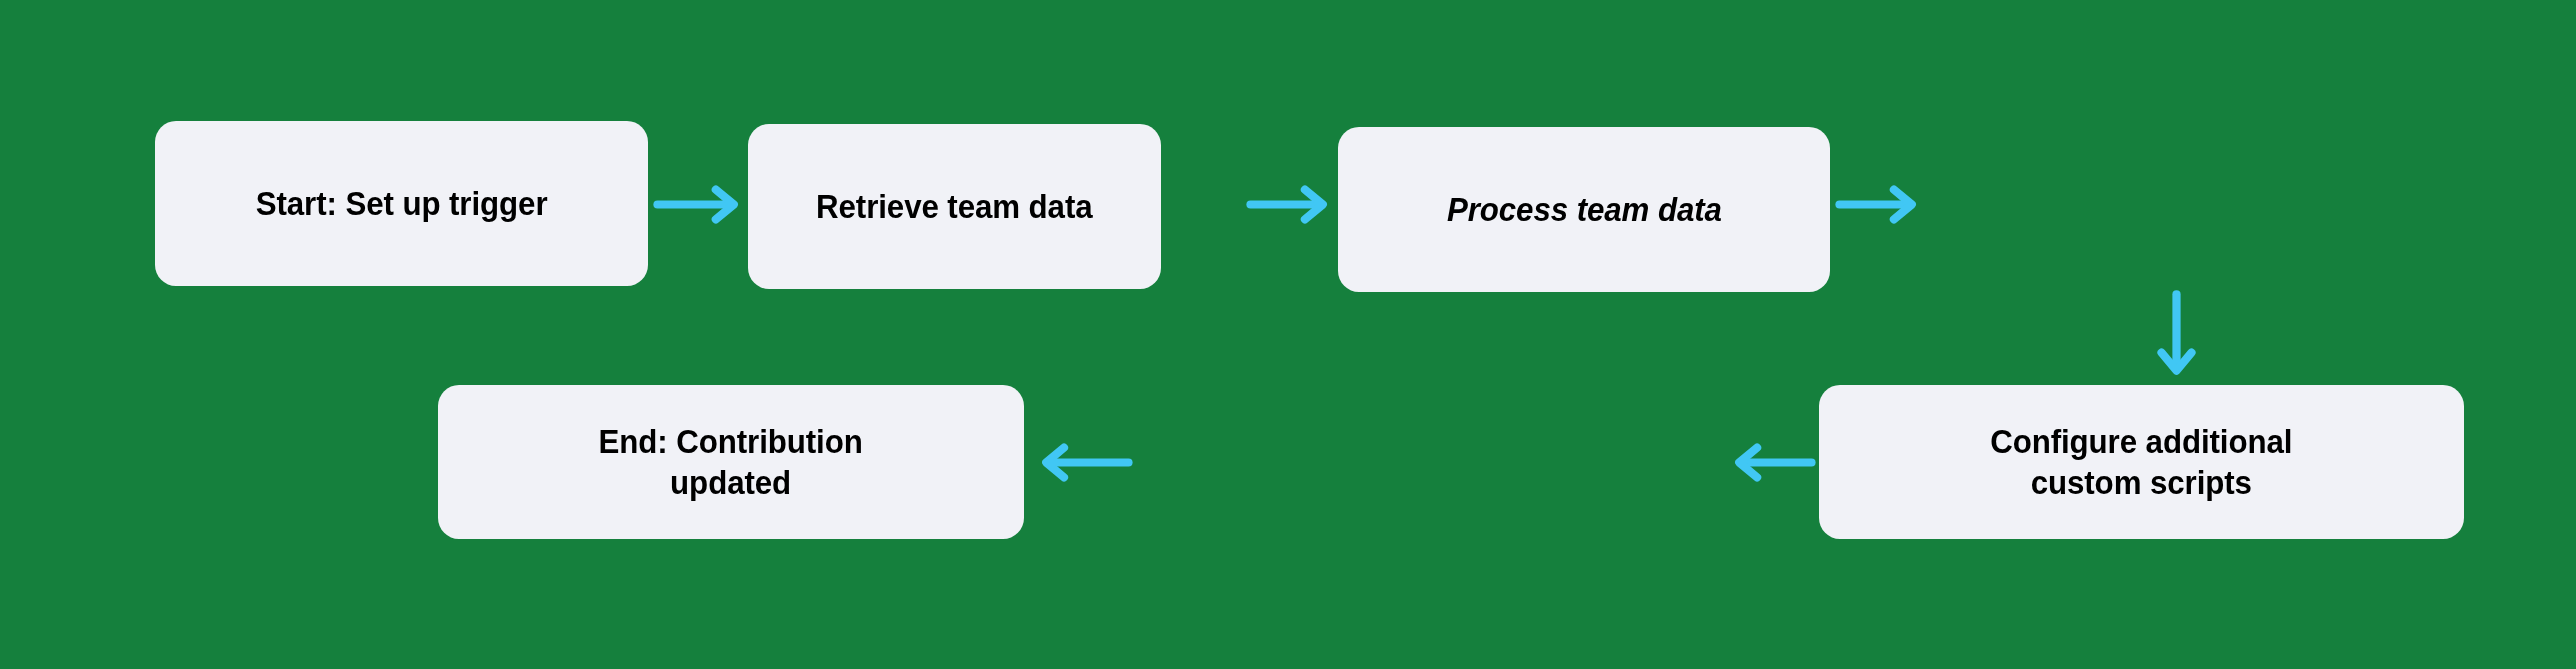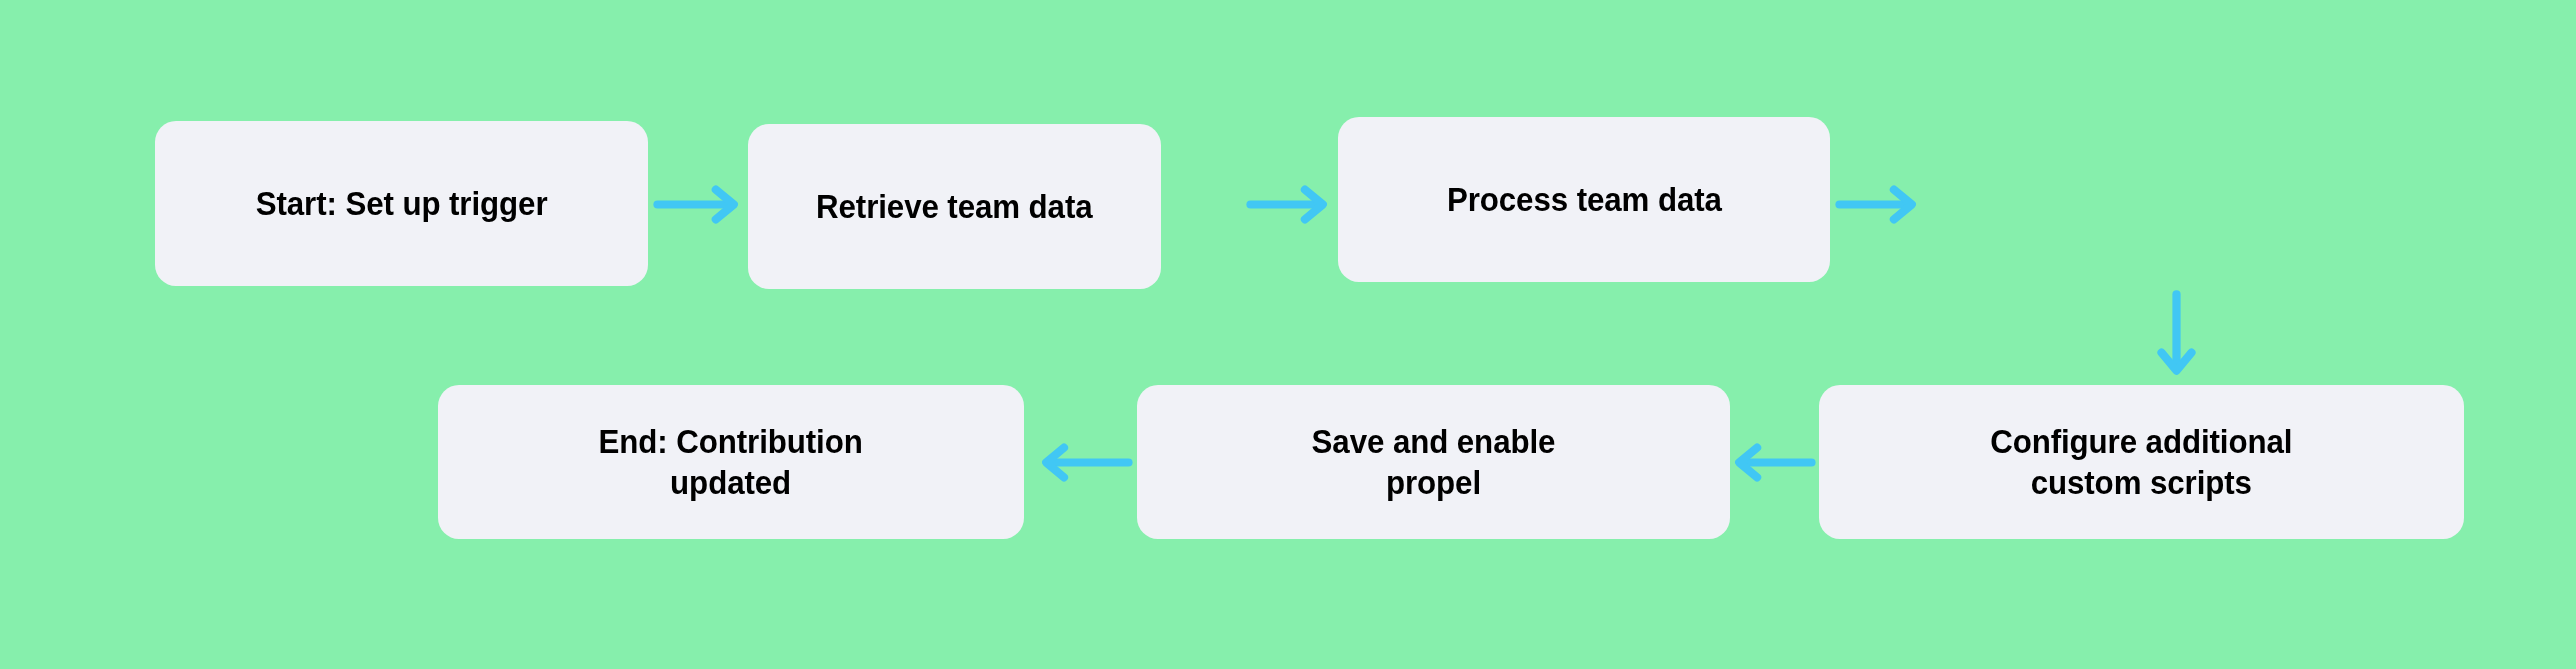--- a/index.html
+++ b/index.html
@@ -12,21 +12,21 @@
     width: 2576px;
     height: 669px;
     font-family: "Liberation Sans", "DejaVu Sans", sans-serif;
     overflow: hidden;
   }
 
   #flow-canvas {
     position: relative;
     width: 2576px;
     height: 669px;
-    background: #86efac;
+    background: #15803d;
   }
 
   
   .node {
     position: absolute;
     box-sizing: border-box;
     background: #f1f2f7;
     border-radius: 21px;
     display: flex;
     align-items: center;
@@ -42,21 +42,21 @@
     line-height: 1.22;
     letter-spacing: -0.1px;
     white-space: pre-line;
     transform: scaleX(0.92);
     transform-origin: center center;
   }
 
   
   #node-start        { left: 155px;  top: 121px; width: 493px; height: 165px; }
   #node-retrieve     { left: 748px; top: 124px; width: 413px; height: 165px; text-align: center; }
-  #node-process      { left: 1338px; top: 117px; width: 492px; height: 165px; }
+  #node-process      { left: 1338px; top: 127px; width: 492px; height: 165px; font-style: italic; }
   #node-integrate    { left: 1927px; top: 121px; width: 494px; height: 165px; }
 
   
   #node-configure    { left: 1819px; top: 385px; width: 645px; height: 154px; }
   #node-save         { left: 1137px; top: 385px; width: 593px; height: 154px; }
   #node-end          { left: 438px;  top: 385px; width: 586px; height: 154px; }
 
   
   .arrow {
     position: absolute;
@@ -127,24 +127,20 @@
 custom scripts</span>
   </div>
 
   <div class="arrow" id="arrow-configure-save">
     <svg width="76" height="39" viewBox="0 0 102 52" fill="none" xmlns="http://www.w3.org/2000/svg">
       <path d="M100 26 H5" stroke="#41c7f4" stroke-width="11" stroke-linecap="round"></path>
       <path d="M27 6 L3 26 L27 46" stroke="#41c7f4" stroke-width="11" stroke-linecap="round" stroke-linejoin="round" fill="none"></path>
     </svg>
   </div>
 
-  <div class="node" id="node-save">
-    <span class="node-label">Save and enable
-propel</span>
-  </div>
 
   <div class="arrow" id="arrow-save-end">
     <svg width="86" height="39" viewBox="0 0 116 52" fill="none" xmlns="http://www.w3.org/2000/svg">
       <path d="M114 26 H5" stroke="#41c7f4" stroke-width="11" stroke-linecap="round"></path>
       <path d="M27 6 L3 26 L27 46" stroke="#41c7f4" stroke-width="11" stroke-linecap="round" stroke-linejoin="round" fill="none"></path>
     </svg>
   </div>
 
   <div class="node" id="node-end">
     <span class="node-label">End: Contribution

